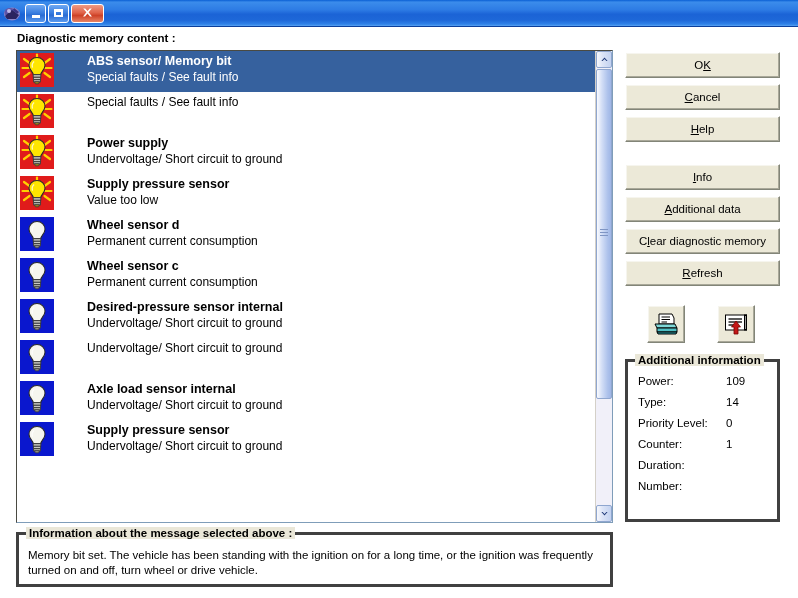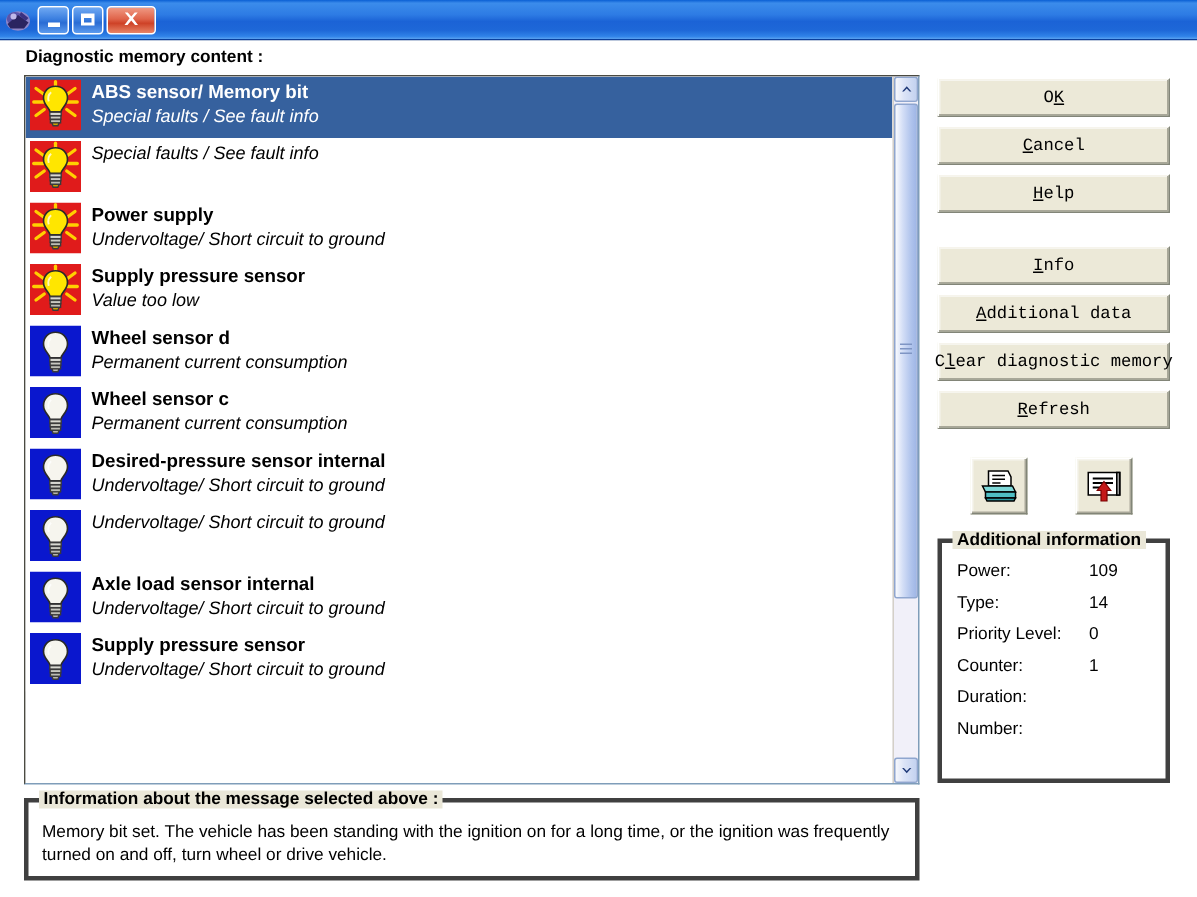--- a/index.html
+++ b/index.html
@@ -123,20 +123,21 @@
     background: #fff;
   }
   .list-item {
     display: flex;
     align-items: flex-start;
     height: 41px;
     box-sizing: border-box;
     padding: 2px 0 0 3px;
     background: #ffffff;
     cursor: default;
+    gap: 26px;
   }
   .list-item.selected {
     background: #3A6EA5;
     background: #36619E;
   }
   .list-item.selected .li-title,
   .list-item.selected .li-sub {
     color: #ffffff;
   }
   .li-icon {
@@ -157,21 +158,20 @@
     font-weight: bold;
     color: #000000;
     line-height: 16px;
     white-space: nowrap;
   }
   .li-sub {
     font-size: 12px;
     color: #000000;
     line-height: 17px;
     white-space: nowrap;
-    font-style: italic;
   }
 
   
   .vscroll {
     position: absolute;
     right: 0px; top: 0px;
     width: 17px; height: 471px;
     background: #F1F0F9;
     border-left: 1px solid #d4d0c8;
     box-sizing: border-box;
@@ -219,21 +219,21 @@
   }
 
   
   .btn {
     position: absolute;
     background: #ECE9D8;
     border: 1px solid;
     border-color: #ffffff #828578 #828578 #ffffff;
     box-shadow: inset -1px -1px 0 #a9a899, inset 1px 1px 0 #f6f5ee;
     box-sizing: border-box;
-    font-family: Liberation Mono, monospace;
+    font-family: Liberation Sans, sans-serif;
     font-size: 11.5px;
     color: #000000;
     display: flex;
     align-items: center;
     justify-content: center;
     cursor: default;
     white-space: nowrap;
   }
   .btn .acc { text-decoration: underline; }
 

